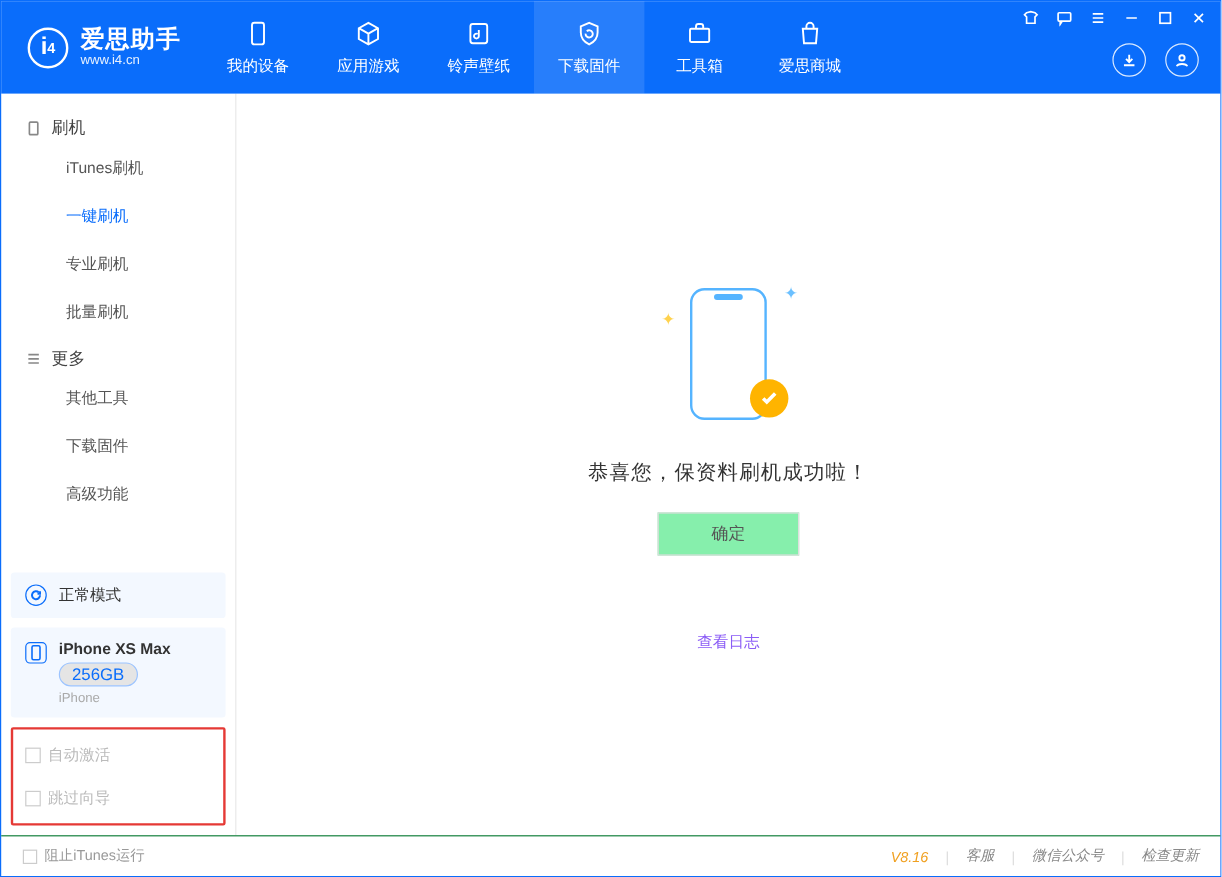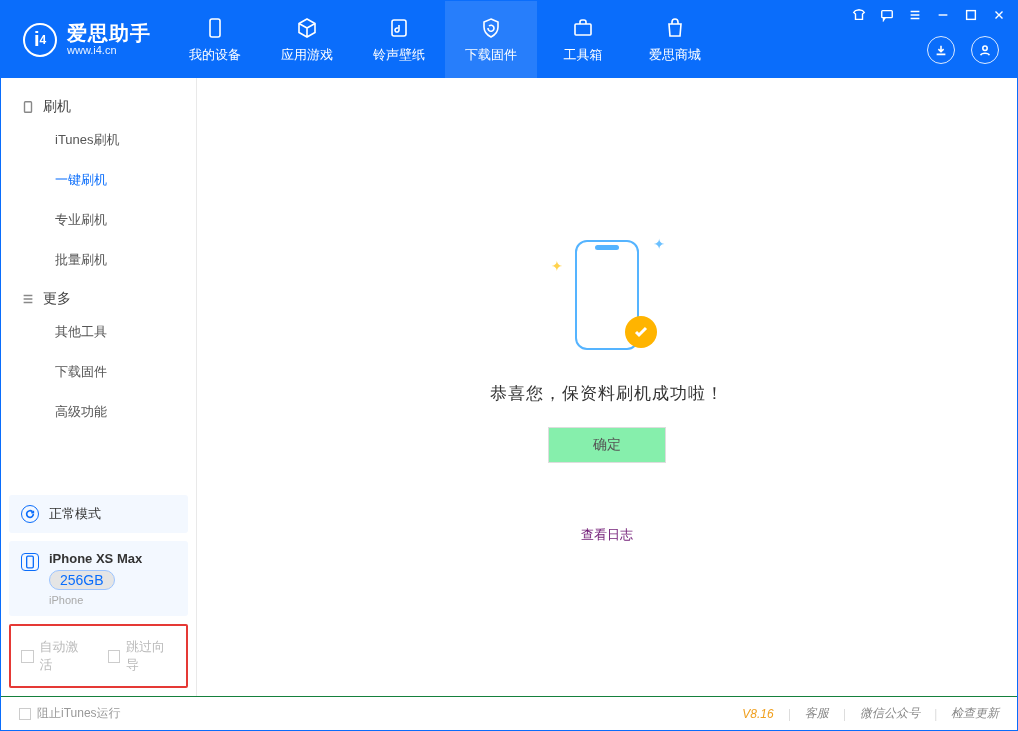--- a/index.html
+++ b/index.html
@@ -34,35 +34,35 @@
 .mode-card { align-items:center; }
 .mode-icon { width:18px; height:18px; border-radius:50%; border:1.5px solid #0a6dfb; display:flex; align-items:center; justify-content:center; }
 .mode-icon svg { width:10px; height:10px; stroke:#0a6dfb; stroke-width:2; fill:none; }
 .mode-label { font-size:13px; color:#333; font-weight:500; }
 .device-icon { width:18px; height:18px; border-radius:4px; border:1.5px solid #0a6dfb; display:flex; align-items:center; justify-content:center; margin-top:2px;}
 .device-icon svg { width:10px; height:14px; stroke:#0a6dfb; stroke-width:1.6; fill:none; }
 .device-info { display:flex; flex-direction:column; gap:4px; }
 .device-name { font-size:13px; font-weight:600; color:#333; }
 .device-cap { display:inline-block; font-size:14px; color:#0a6dfb; border:1px solid #9cc4ff; border-radius:10px; padding:1px 10px; width:fit-content; background:#e5e5e5; }
 .device-type { font-size:11px; color:#aaa; }
-.opts-box { border:2px solid #e53935; border-radius:2px; padding:12px 10px; display:flex; gap:18px; margin-top:6px; }
+.opts-box { border:2px solid #e53935; border-radius:2px; padding:12px 10px; display:flex; gap:18px; margin-top:6px;flex-direction:column; }
 .chk { display:flex; align-items:center; gap:6px; font-size:13px; color:#bbb; cursor:pointer; }
 .chk .box { width:13px; height:13px; border:1px solid #ccc; background:#fff; }
 .main { flex:1; display:flex; flex-direction:column; align-items:center; justify-content:center; gap:22px; }
 .phone-illus { width:120px; height:130px; position:relative; display:flex; align-items:center; justify-content:center; }
 .phone-shape { width:64px; height:110px; border:2.5px solid #55b4ff; border-radius:12px; background:#fff; position:relative; }
 .phone-shape .notch { position:absolute; top:3px; left:50%; transform:translateX(-50%); width:24px; height:5px; background:#55b4ff; border-radius:3px; }
 .badge { position:absolute; right:10px; bottom:12px; width:32px; height:32px; border-radius:50%; background:#ffb400; display:flex; align-items:center; justify-content:center; }
 .badge svg { width:16px; height:16px; stroke:#fff; stroke-width:3; fill:none; }
 .sparkle1, .sparkle2 { position:absolute; color:#ffd24d; font-size:14px; }
 .sparkle1 { left:4px; top:28px; }
 .sparkle2 { right:2px; top:6px; color:#6bc0ff; }
 .success-text { font-size:17px; color:#333; letter-spacing:1px; }
 .ok-btn { border:1px solid #ddd; background:#86efac; padding:8px 44px; font-size:14px; color:#555; cursor:pointer; }
-.view-log { font-size:13px; color:#701a75; cursor:pointer;margin-top:41px; }
+.view-log { font-size:13px; color:#8b5cf6; cursor:pointer;margin-top:41px; }
 .statusbar { height:34px; border-top:1px solid #15803d; display:flex; align-items:center; padding:0 18px; font-size:12px; color:#999; }
 .statusbar .left { display:flex; align-items:center; gap:6px; }
 .statusbar .left .box { width:12px; height:12px; border:1px solid #ccc; }
 .statusbar .right { margin-left:auto; display:flex; align-items:center; gap:14px;font-style:italic; }
 .statusbar .sep { color:#ddd; }
 .statusbar .link { cursor:pointer; color:#888; }
 .ver { color:#f0a020; }
 </style>
 </head>
 <body>

